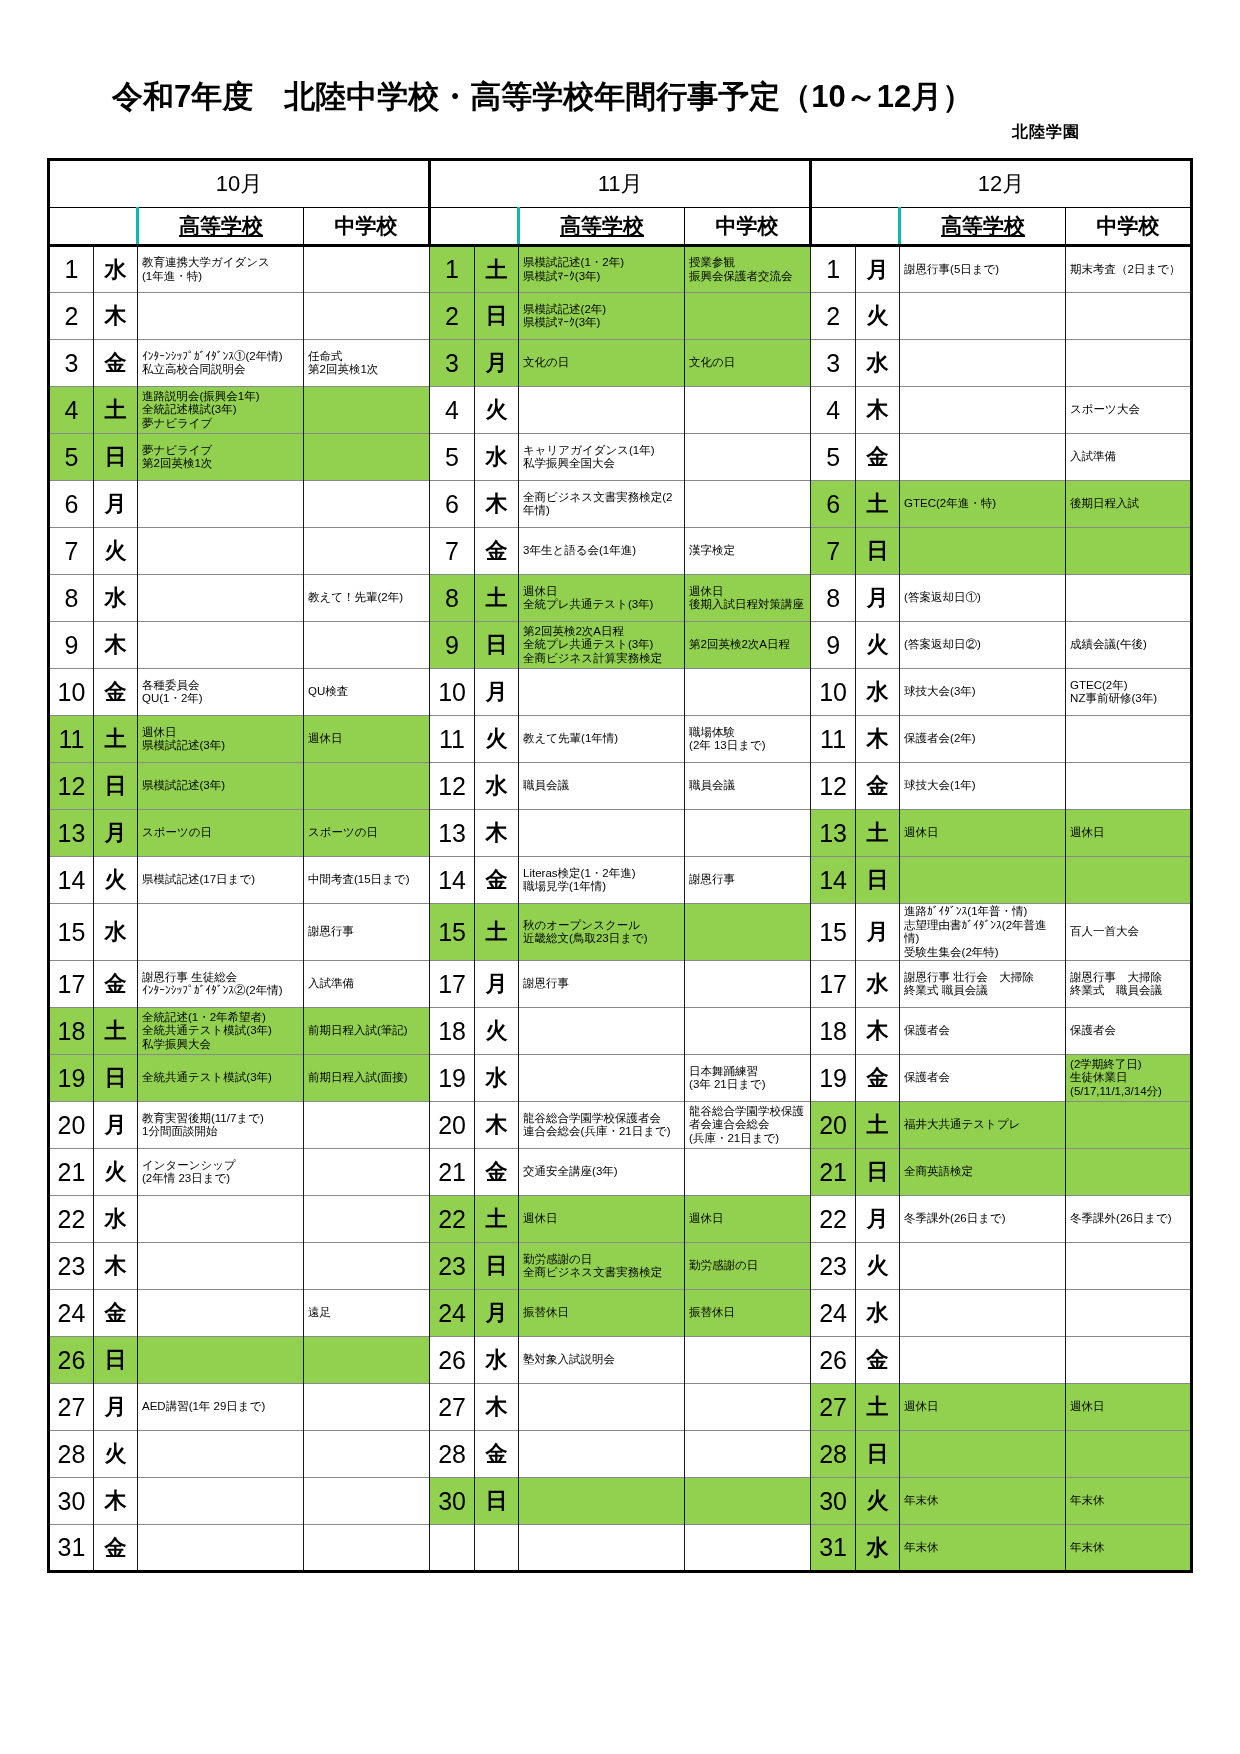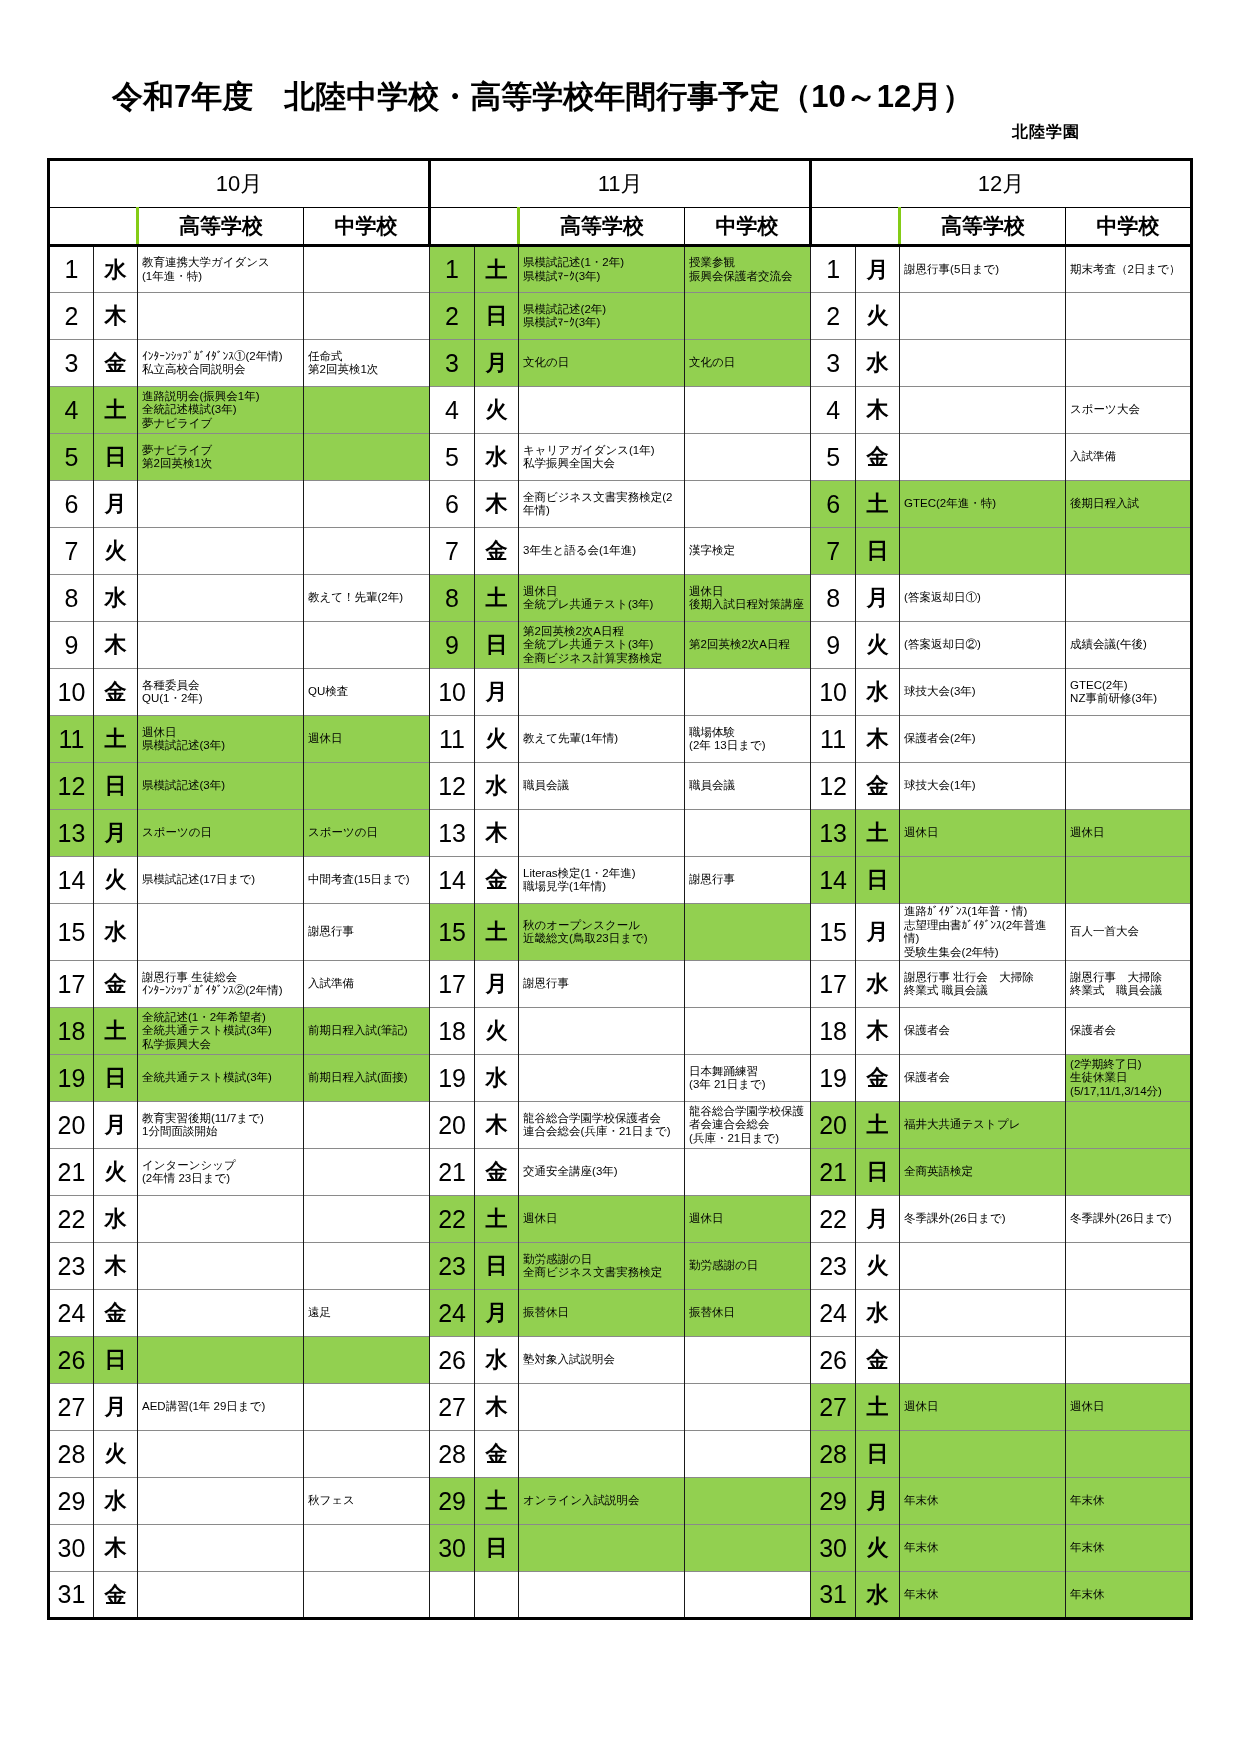--- a/index.html
+++ b/index.html
@@ -34,21 +34,21 @@
   tr.month-row th{
     height:46px;font-size:22px;text-align:center;
     border-bottom:1px solid #000;
   }
   tr.school-row th{
     height:36px;font-size:21px;font-weight:bold;text-align:center;
     border-bottom:3px solid #000;
   }
   .grp-left{border-left:3px solid #000;}
   th.school-h{border-left:1px solid #000;}
-  th.school-h.thick-left{border-left:3px solid #84cc16;}
+  th.school-h.thick-left{border-left:3px solid #14b8a6;text-decoration:underline;}
 
   .calendar tbody tr{height:47px;}
   .calendar tbody td{
     border-top:1px solid #8a8a8a;
     border-left:1px solid #1a1a1a;
     padding:1px 4px;
     vertical-align:middle;
     overflow:hidden;
   }
   td.c-date{
@@ -466,34 +466,20 @@
           <td class="c-date">28</td>
           <td class="c-dow">金</td>
           <td class="c-high"></td>
           <td class="c-jr"></td>
           <td class="c-date green">28</td>
           <td class="c-dow green">日</td>
           <td class="c-high green"></td>
           <td class="c-jr green"></td>
         </tr>
         <tr>
-          <td class="c-date">29</td>
-          <td class="c-dow">水</td>
-          <td class="c-high"></td>
-          <td class="c-jr">秋フェス</td>
-          <td class="c-date green">29</td>
-          <td class="c-dow green">土</td>
-          <td class="c-high green">オンライン入試説明会</td>
-          <td class="c-jr green"></td>
-          <td class="c-date green">29</td>
-          <td class="c-dow green">月</td>
-          <td class="c-high green">年末休</td>
-          <td class="c-jr green">年末休</td>
-        </tr>
-        <tr>
           <td class="c-date">30</td>
           <td class="c-dow">木</td>
           <td class="c-high"></td>
           <td class="c-jr"></td>
           <td class="c-date green">30</td>
           <td class="c-dow green">日</td>
           <td class="c-high green"></td>
           <td class="c-jr green"></td>
           <td class="c-date green">30</td>
           <td class="c-dow green">火</td>

